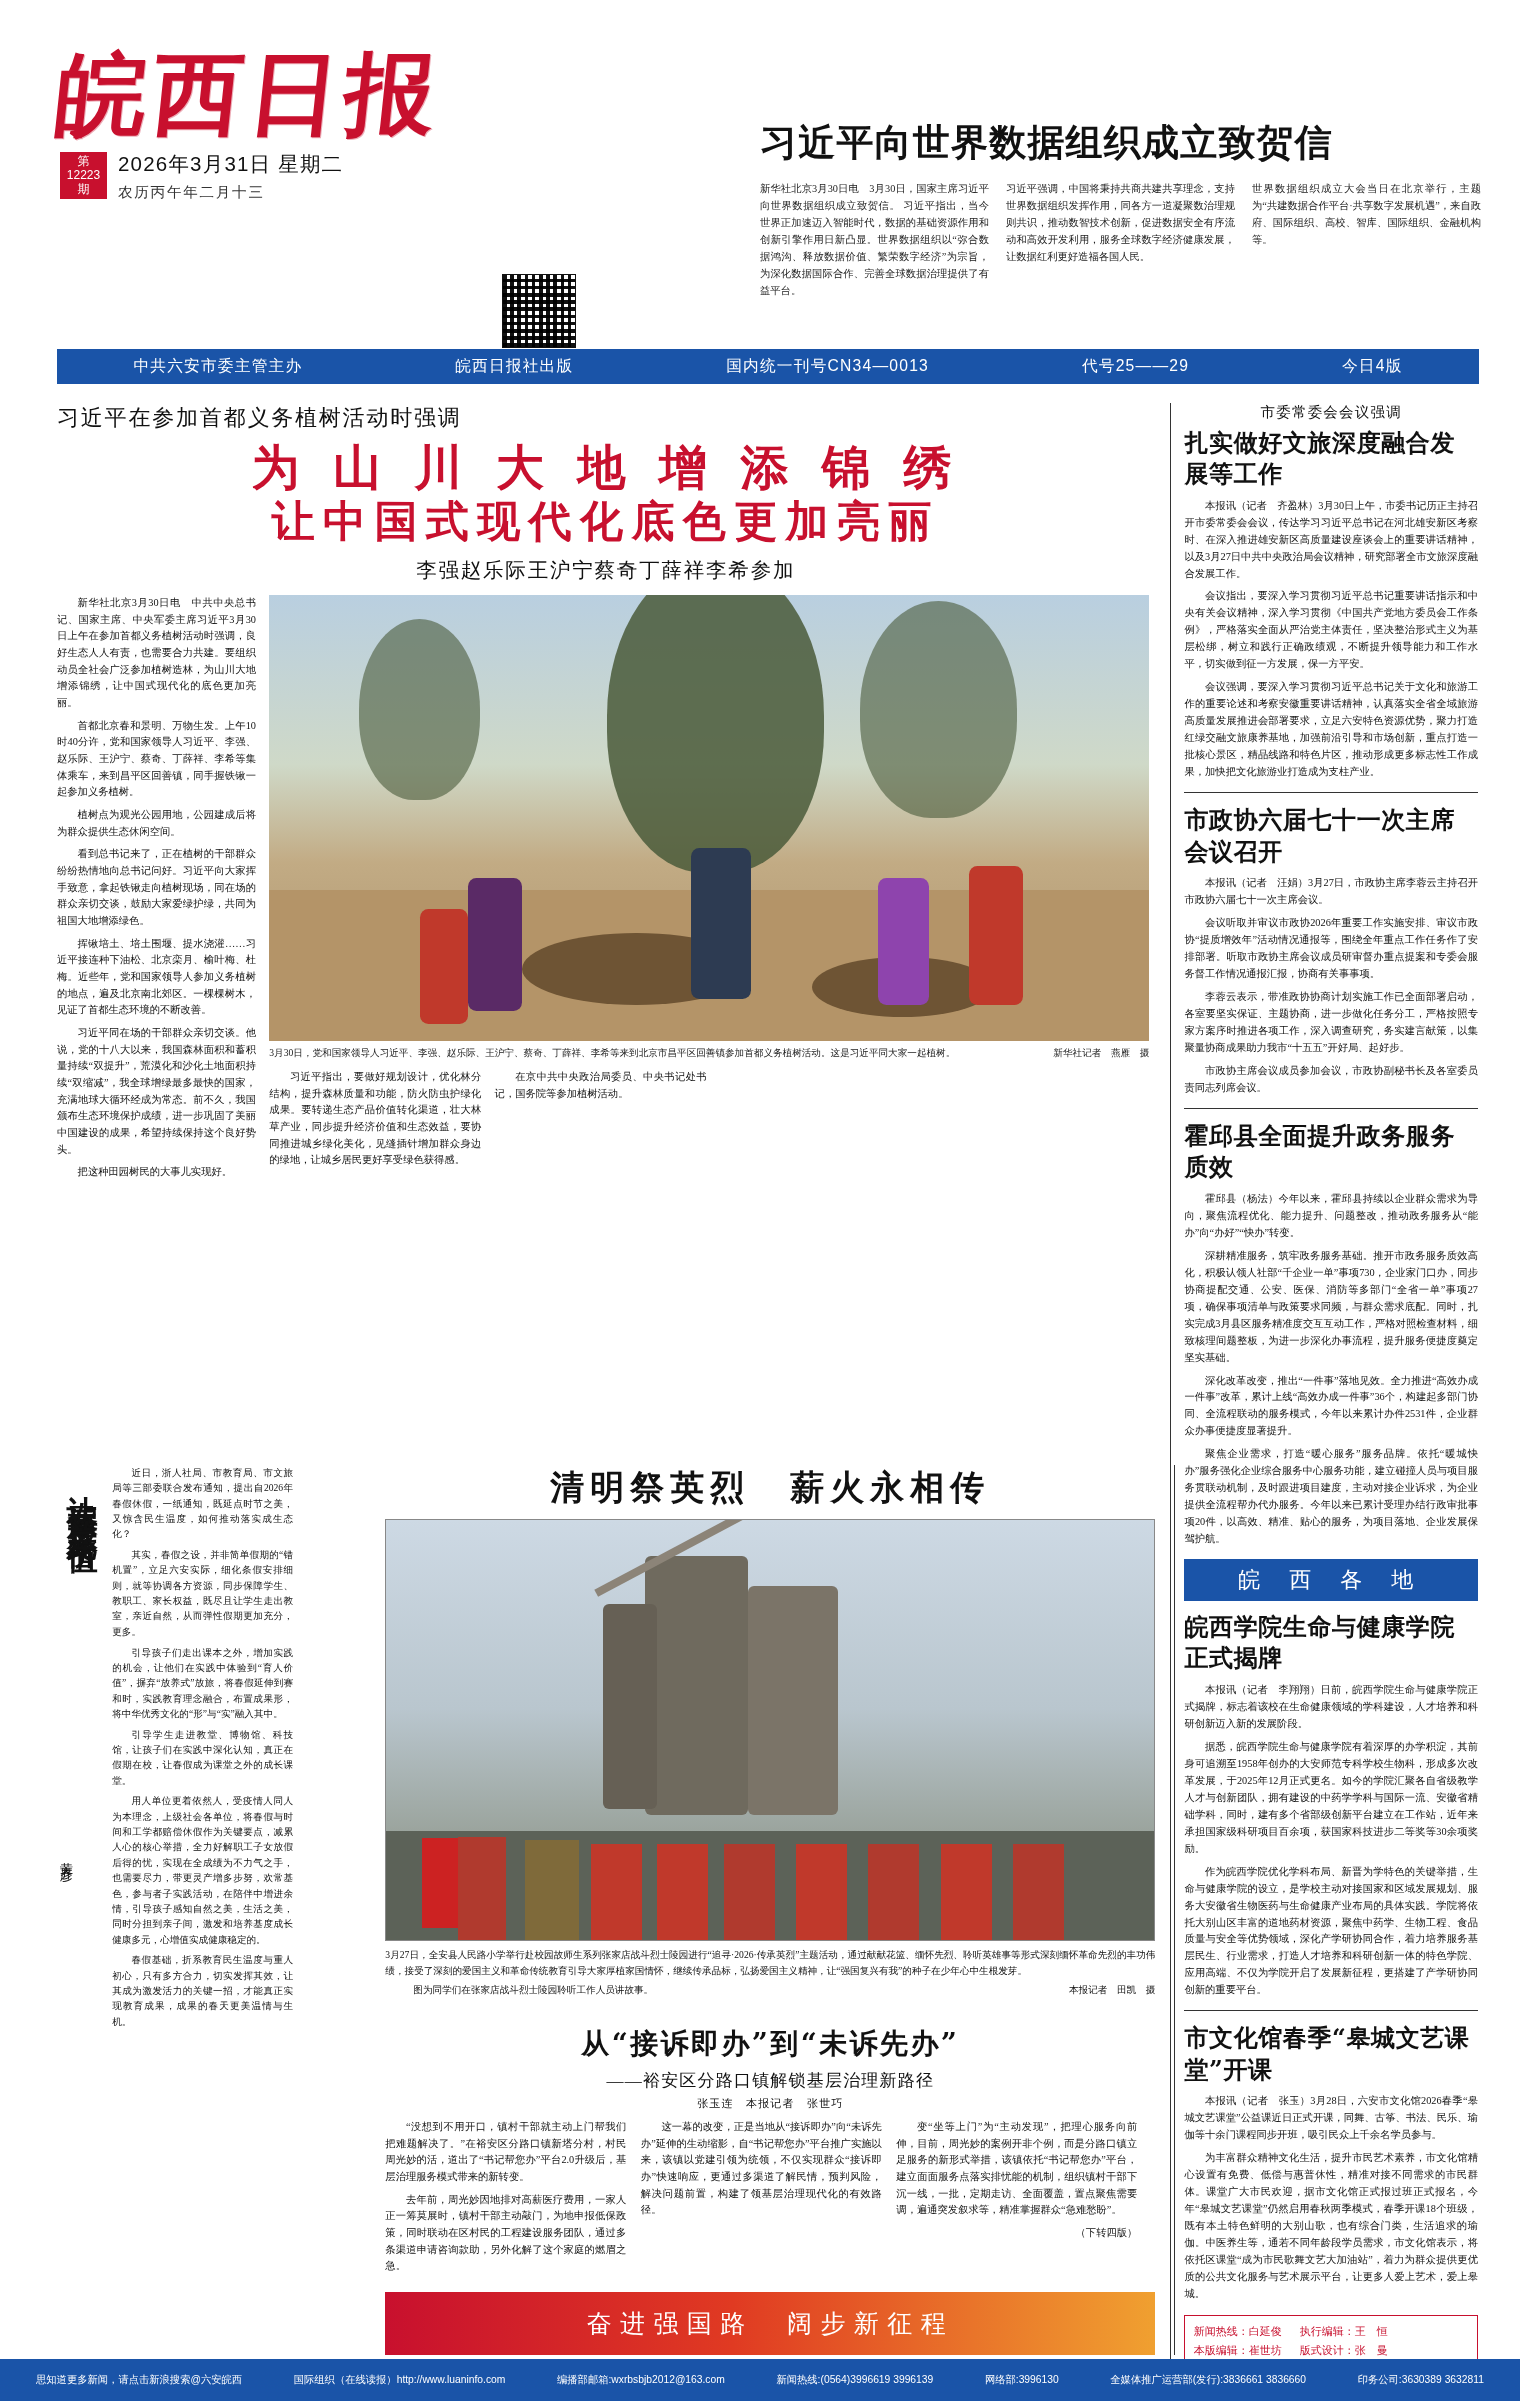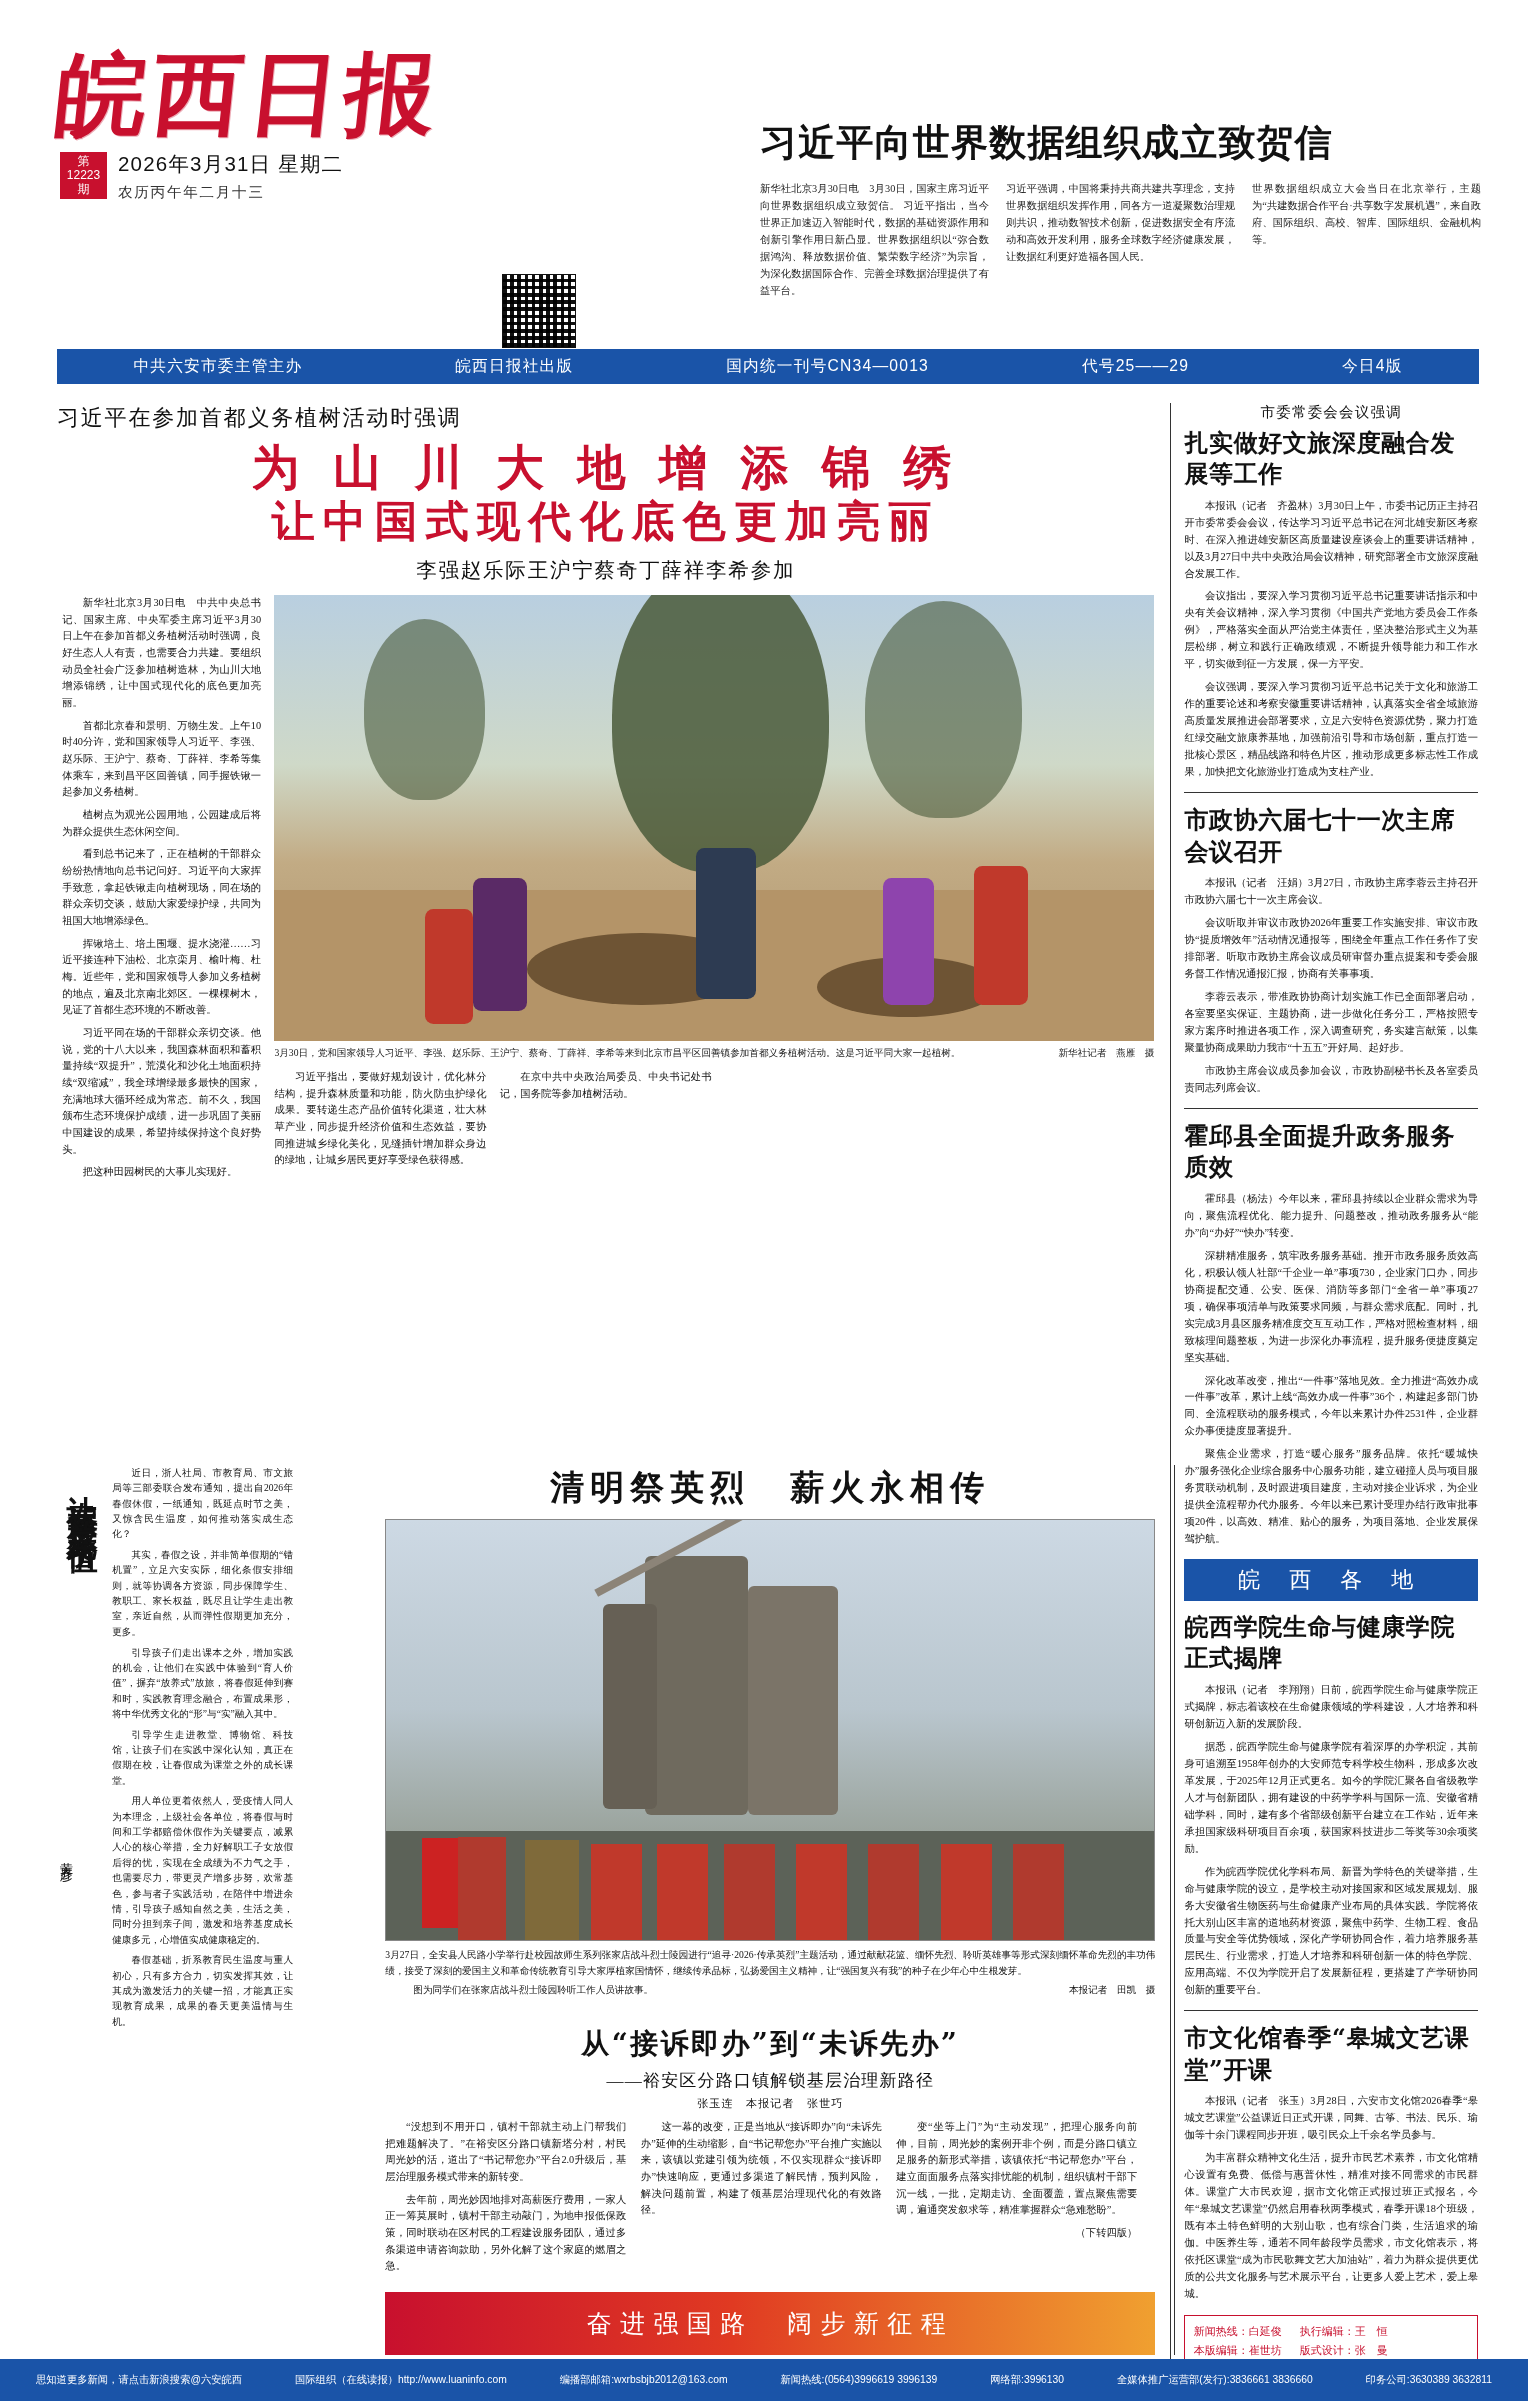--- a/index.html
+++ b/index.html
@@ -67,21 +67,21 @@
 
   .kicker { text-align:left; font-size:22px; letter-spacing:1.8px; margin-bottom:6px; }
   .bigtitle {
     text-align:center; font-family:"DejaVu Serif", serif; font-weight:bold;
     color:#c8102e; line-height:1.18; letter-spacing:8.4px;
   }
   .bigtitle .l1 { font-size:48px; }
   .bigtitle .l2 { font-size:43px; }
   .subline { text-align:center; font-size:20.5px; letter-spacing:1.8px; margin-top:9.6px; margin-bottom:11px; }
 
-  .story-row { display:flex; gap:13.3px;justify-content:flex-end; }
+  .story-row { display:flex; gap:13.3px; }
   .col-text { width:199px; font-size:10.3px; line-height:1.62; text-align:justify; }
   .col-text p { margin:0 0 6px 0; text-indent:2em; }
   .photo-block { width:880px; }
   .photo {
     width:880px; height:446px;
     background:linear-gradient(180deg,#b9cfe0 0%,#cfd9c8 38%,#c2ab84 60%,#a8906a 100%);
     position:relative; overflow:hidden;
   }
   .photo .tree {
     position:absolute; background:#4a5a3a; border-radius:50% 50% 45% 45%;
@@ -159,21 +159,21 @@
 
   .editor-box {
     border:1.2px solid #c8102e; margin-top:12px; padding:6px 8.4px;
     font-size:11px; line-height:1.7; color:#c8102e; display:flex; gap:18px;
     font-family:"Liberation Sans", sans-serif;
   }
   .editor-box .cell { white-space:nowrap; }
 
   
   .footer {
-    position:absolute; left:0; right:8px; bottom:0; height:42px;
+    position:absolute; left:0; right:16px; bottom:0; height:42px;
     background:#1a54a8; color:#fff;
     display:flex; align-items:center; justify-content:space-between;
     padding:0 36px; box-sizing:border-box;
     font-size:10.3px; font-family:"Liberation Sans", sans-serif;
   }
   .footer span { white-space:nowrap; }
 </style>
 </head>
 <body>
 

